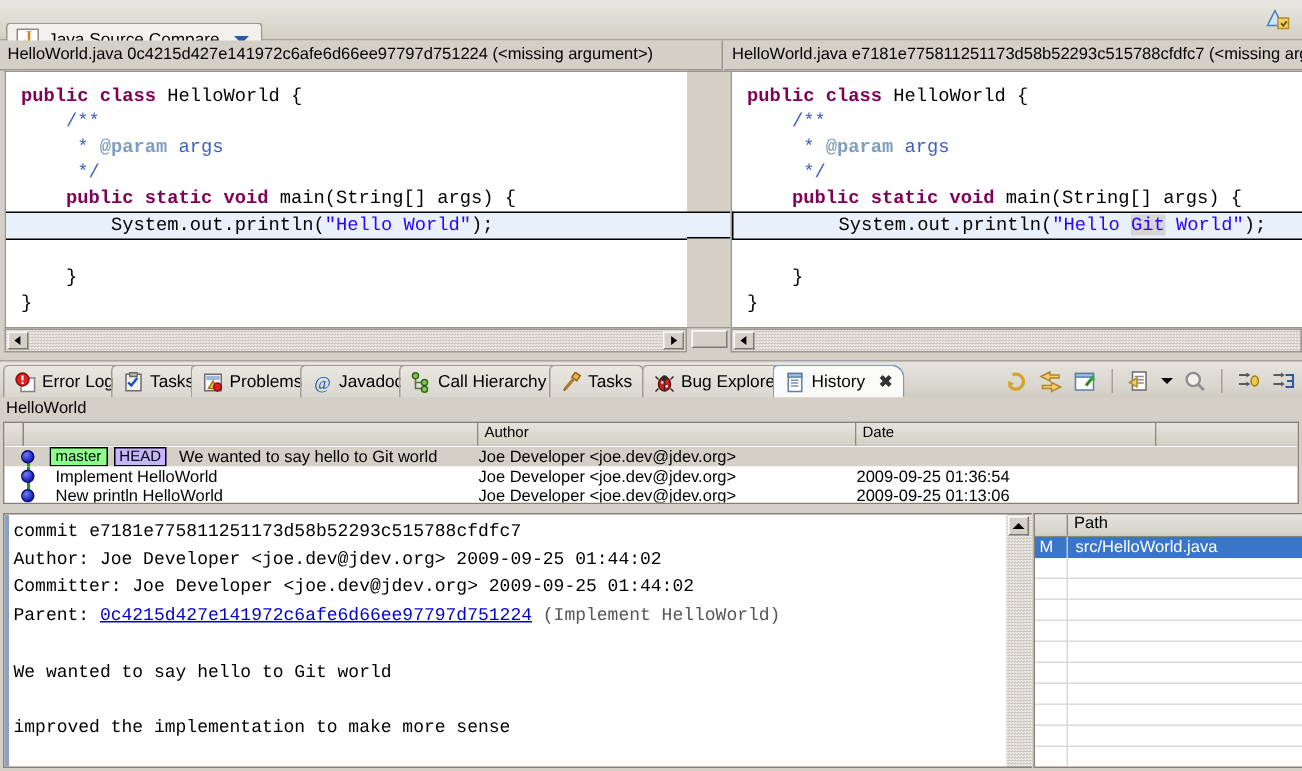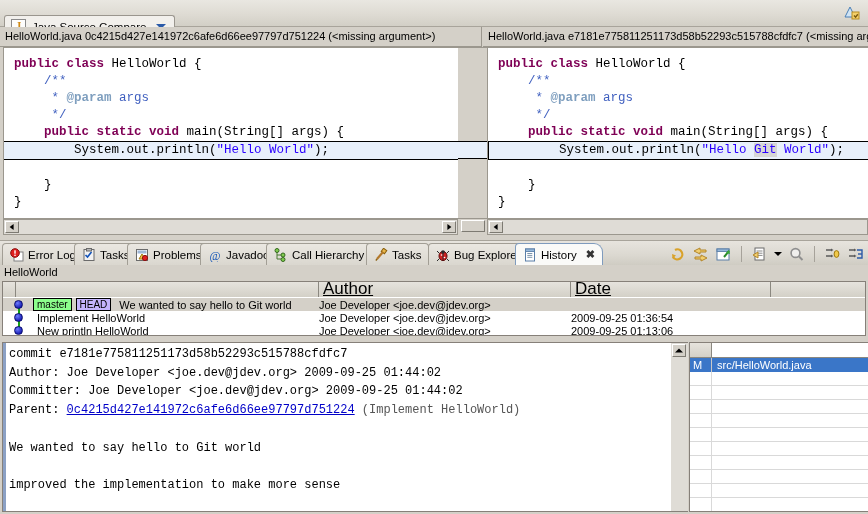--- a/index.html
+++ b/index.html
@@ -142,21 +142,21 @@
   .histview{position:absolute;left:0;top:265px;width:868px;height:249px;background:#d4d0c8;}
   .hist-label{position:absolute;left:4px;top:0;height:15px;font-size:11px;line-height:14px;color:#000;}
 
   .hist-table{position:absolute;left:2px;top:16px;width:864px;height:55px;background:#fff;
     border:1px solid #868079;box-sizing:border-box;overflow:hidden;}
   .hdr-row{position:absolute;left:0;top:0;width:100%;height:15px;display:flex;
     background:#d4d0c8;border-bottom:1px solid #8b8880;box-sizing:border-box;}
   .hdr-cell{
     height:15px;box-sizing:border-box;border-right:1px solid #8b8880;
     background:linear-gradient(#e6e3dd,#d3d0c7);
-    font-size:17px;line-height:14px;padding-left:4px;color:#000;overflow:hidden;white-space:nowrap;text-decoration:underline;
+    font-size:10px;line-height:14px;padding-left:4px;color:#000;overflow:hidden;white-space:nowrap;
   }
   .hdr-c0{width:13px;padding-left:0;}
   .hdr-c1{width:303px;}
   .hdr-c2{width:252px;}
   .hdr-c3{width:200px;}
   .hdr-c4{flex:1;border-right:none;}
 
   .hrow{position:absolute;left:0;height:13px;width:100%;display:flex;align-items:center;font-size:11px;white-space:nowrap;}
   .hrow.r0{top:16px;background:#d4d0c8;}
   .hrow.r1{top:29px;background:#fff;}
@@ -478,20 +478,21 @@
 
     <div class="detail-vscroll">
       <div class="vsb-up">
           <i></i>
         </div>
     </div>
 
     <div class="files-panel">
       <div class="files-hdr">
         <div class="fh fh0"></div>
+        <div class="fh fh1">Path</div>
       </div>
       <div class="frow sel">
         <div class="fcell-st">M</div>
         <div class="fcell-path">src/HelloWorld.java</div>
       </div>
       <div class="fempty" style="top:29px;">
           <div class="c0"></div>
         </div>
       <div class="fempty" style="top:43px;">
           <div class="c0"></div>

